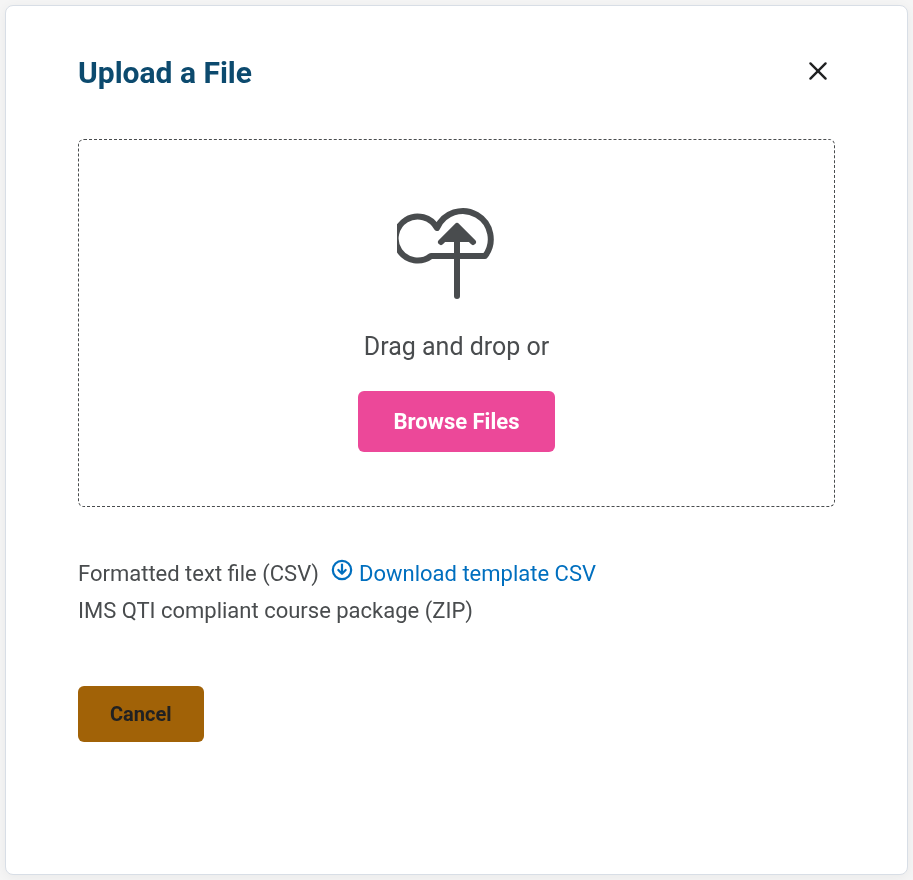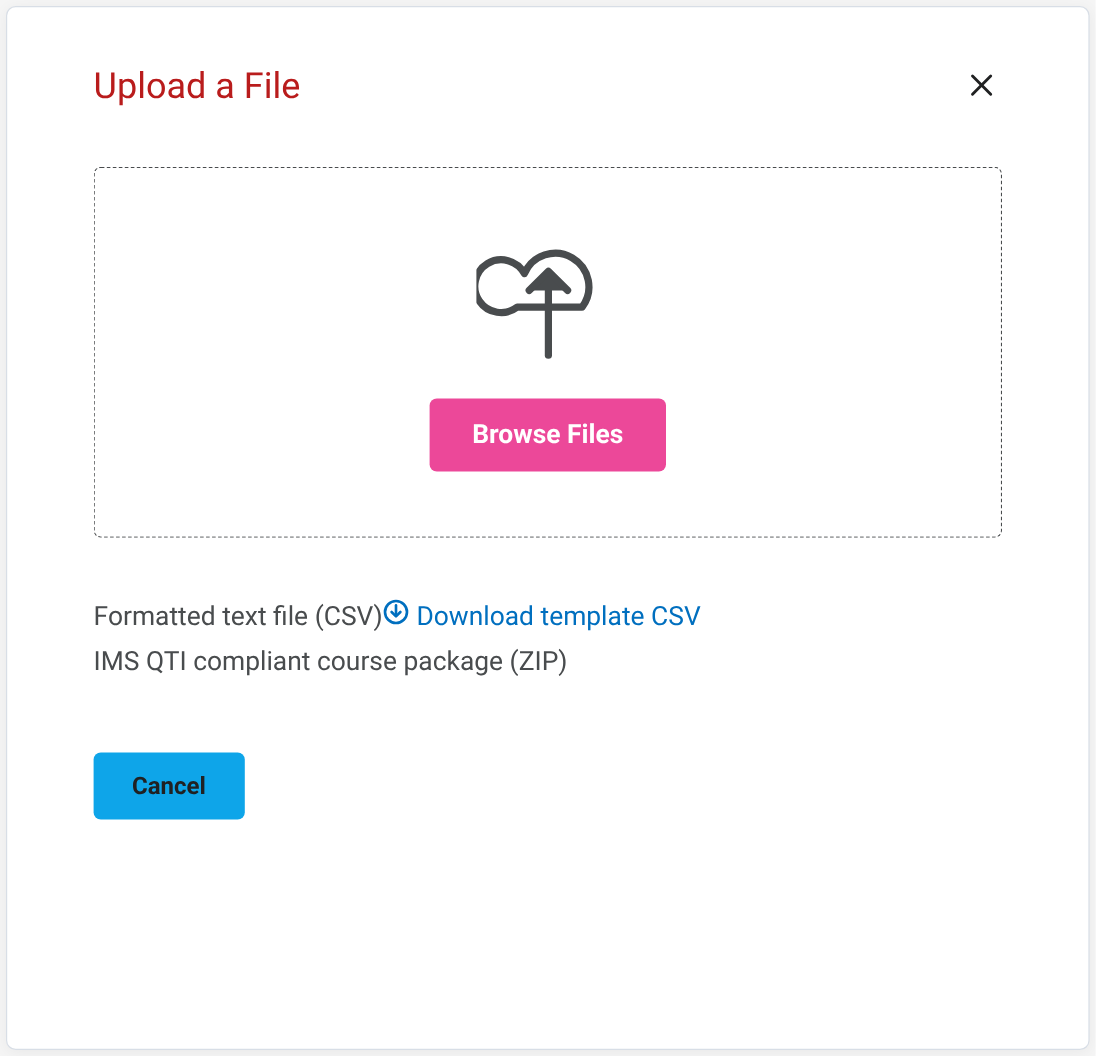--- a/index.html
+++ b/index.html
@@ -27,22 +27,22 @@
       padding: 48px 72px 60px 72px;
     }
     .modal-header {
       display: flex;
       justify-content: space-between;
       align-items: center;
       margin-bottom: 48px;
     }
     .modal-title {
       font-size: 30px;
-      font-weight: 400;
-      color: #b91c1c;
+      font-weight: 700;
+      color: #0c4a6e;
     }
     .close-btn {
       background: none;
       border: none;
       cursor: pointer;
       padding: 4px;
       color: #202122;
       display: flex;
       align-items: center;
       justify-content: center;
@@ -95,36 +95,37 @@
     .format-line {
       font-size: 22px;
       color: #494c4e;
       line-height: 1.7;
       display: flex;
       align-items: center;
       flex-wrap: wrap;
       gap: 8px 0;
     }
     .format-line .text {
+      margin-right: 12px;
     }
     .download-link {
       color: #006fbf;
       text-decoration: none;
       display: inline-flex;
       align-items: center;
       gap: 6px;
       font-size: 22px;
     }
     .download-link svg {
       width: 22px;
       height: 22px;
       flex-shrink: 0;
     }
     .cancel-btn {
-      background: #0ea5e9;
+      background: #a16207;
       color: #202122;
       border: none;
       border-radius: 6px;
       padding: 16px 32px;
       font-size: 20px;
       font-weight: 700;
       cursor: pointer;
       font-family: inherit;
     }
   </style>
@@ -146,20 +147,21 @@
   </div>
 
   <div class="dropzone">
     <div class="upload-icon">
       <svg viewBox="0 0 120 120" fill="none" stroke="#494c4e" stroke-width="6" stroke-linecap="round" stroke-linejoin="round">
         <path d="M88 72 A28 28 0 1 0 40 44 A22 22 0 1 0 34 72 L88 72 Z"></path>
         <line x1="60" y1="112" x2="60" y2="44"></line>
         <path d="M44 58 L60 42 L76 58" fill="#494c4e"></path>
       </svg>
     </div>
+    <div class="drop-text">Drag and drop or</div>
     <button class="browse-btn">Browse Files</button>
   </div>
 
   <div class="formats-section">
     <div class="format-line">
       <span class="text">Formatted text file (CSV)</span>
       <a href="#" class="download-link">
         <span>
           <svg viewBox="0 0 24 24" fill="none" stroke="#006fbf" stroke-width="2.4" stroke-linecap="round" stroke-linejoin="round">
             <circle cx="12" cy="12" r="10"></circle>

